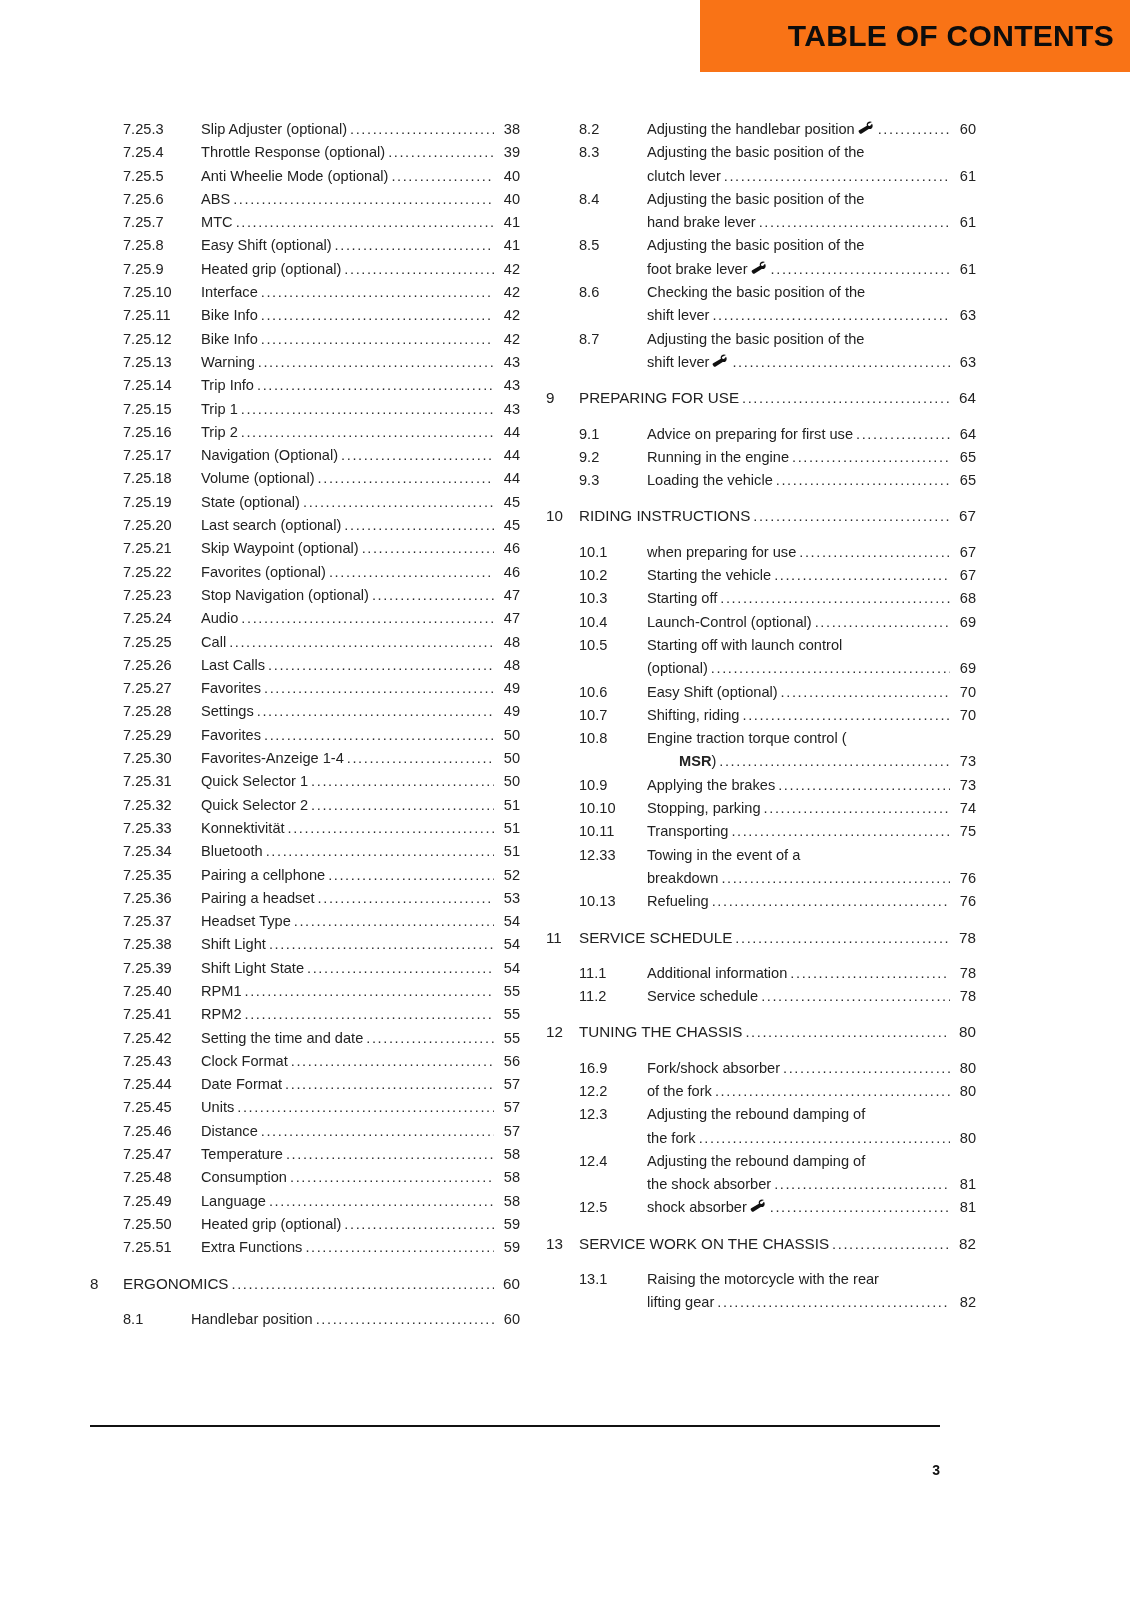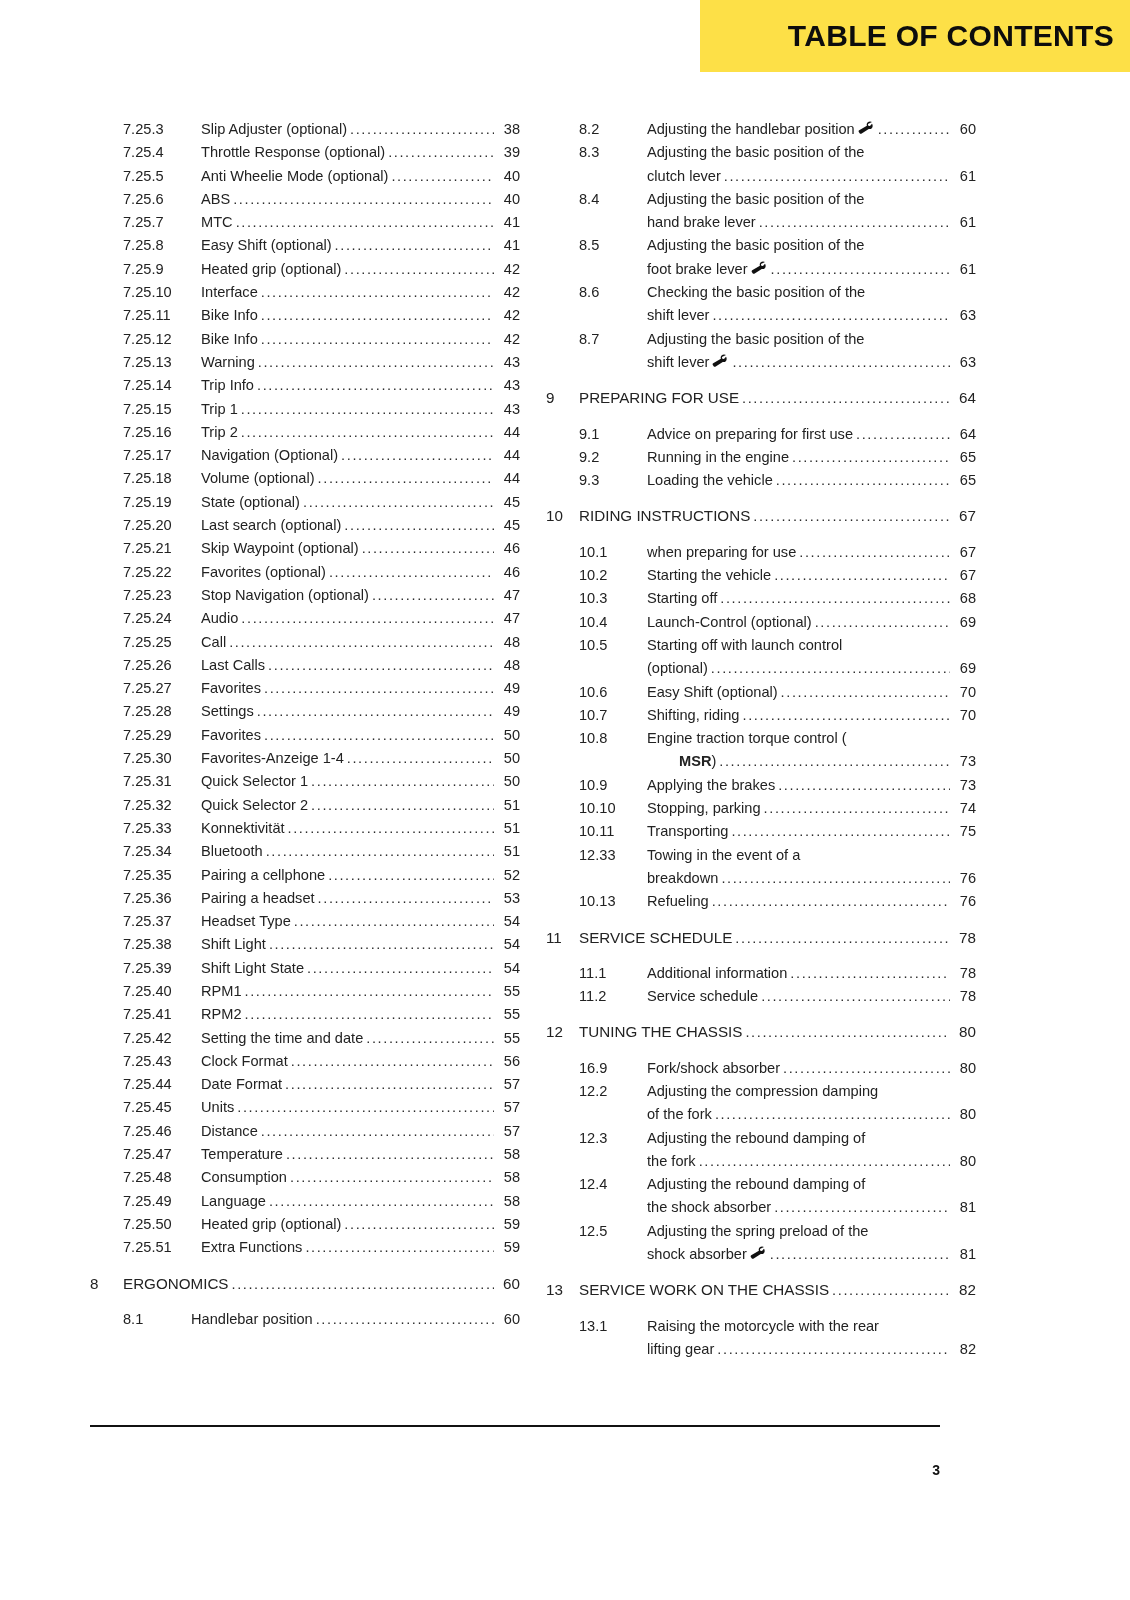--- a/index.html
+++ b/index.html
@@ -16,21 +16,21 @@
     overflow: hidden;
   }
 
   
   #header-banner {
     position: absolute;
     top: 0;
     left: 700px;
     width: 430px;
     height: 72px;
-    background: #fde047;
+    background: #f97316;
     display: flex;
     align-items: center;
     justify-content: flex-end;
   }
   #header-title {
     font-size: 30px;
     font-weight: bold;
     letter-spacing: 0.3px;
     color: #0d0d0d;
     padding-right: 16px;
@@ -1000,25 +1000,20 @@
             <span class="entry-text">Fork/shock absorber</span>
             <span class="leader">........................................................................................................................</span>
             <span class="entry-page">80</span>
           </div>
         </div>
       </div>
       <div class="toc-entry level-2">
         <div class="entry-num">12.2</div>
         <div class="entry-body">
           <div class="entry-line">
-            <span class="entry-text">Adjusting the compression damping</span>
-            <span class="leader blank">........................................................................................................................</span>
-            <span class="entry-page blank"></span>
-          </div>
-          <div class="entry-line">
             <span class="entry-text">of the fork</span>
             <span class="leader">........................................................................................................................</span>
             <span class="entry-page">80</span>
           </div>
         </div>
       </div>
       <div class="toc-entry level-2">
         <div class="entry-num">12.3</div>
         <div class="entry-body">
           <div class="entry-line">
@@ -1044,25 +1039,20 @@
           <div class="entry-line">
             <span class="entry-text">the shock absorber</span>
             <span class="leader">........................................................................................................................</span>
             <span class="entry-page">81</span>
           </div>
         </div>
       </div>
       <div class="toc-entry level-2">
         <div class="entry-num">12.5</div>
         <div class="entry-body">
-          <div class="entry-line">
-            <span class="entry-text">Adjusting the spring preload of the</span>
-            <span class="leader blank">........................................................................................................................</span>
-            <span class="entry-page blank"></span>
-          </div>
           <div class="entry-line">
             <span class="entry-text">shock absorber</span>
             <span class="wrench-icon">
               <svg viewBox="0 0 16 14" width="15" height="13" aria-hidden="true">
                 <path fill="#111111" d="M15.0 1.0c-1.6-1.0-3.6-0.7-4.8 0.6c-0.9 1.0-1.1 2.3-0.7 3.4L1.2 10.0c-0.6 0.4-0.8 1.2-0.4 1.8l0.9 1.4c0.4 0.6 1.2 0.8 1.8 0.4l8.0-5.1c1.1 0.4 2.4 0.2 3.3-0.8c1.2-1.3 1.2-3.3 0.2-4.8l-2.2 2.4l-1.8-0.3l-0.4-1.8L15.0 1.0z"></path>
               </svg>
             </span>
             <span class="leader">........................................................................................................................</span>
             <span class="entry-page">81</span>
           </div>

